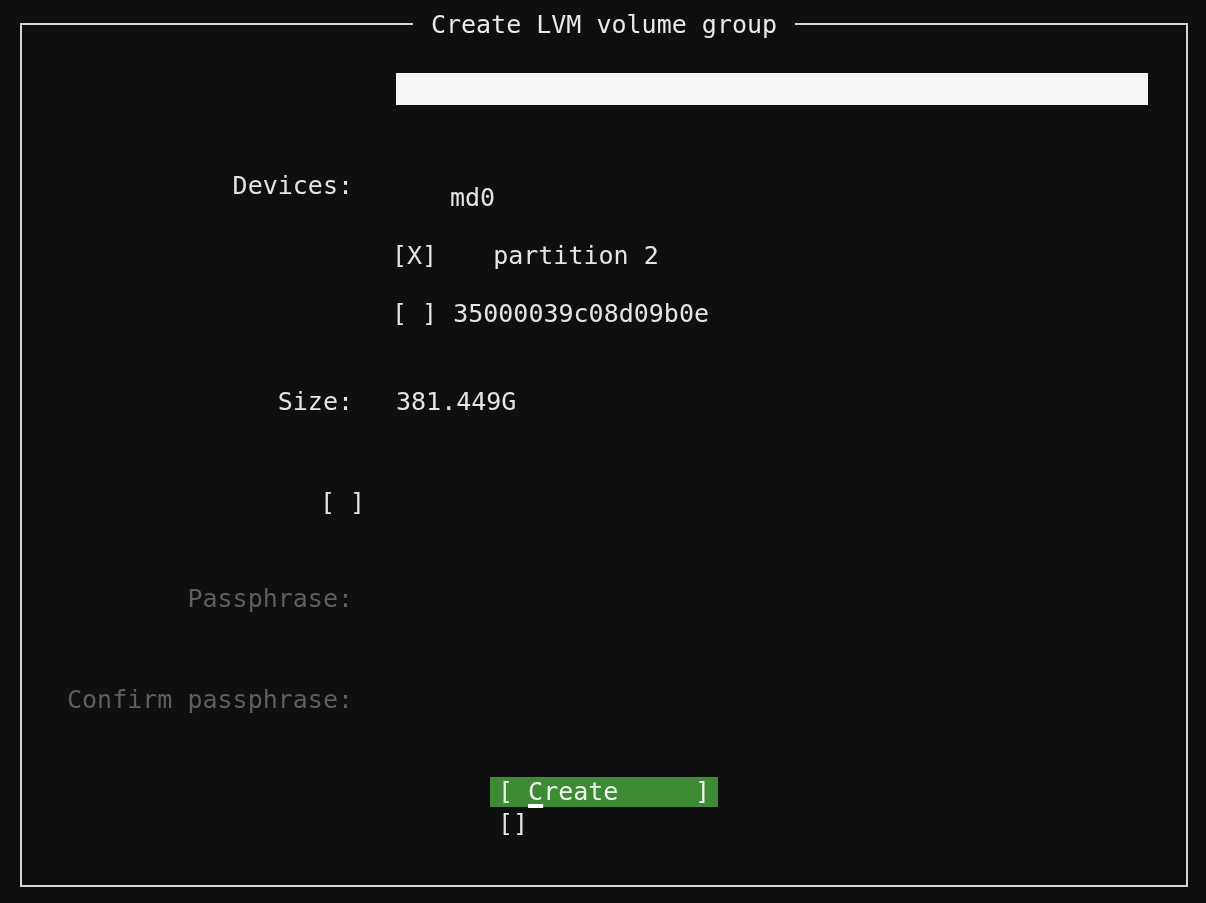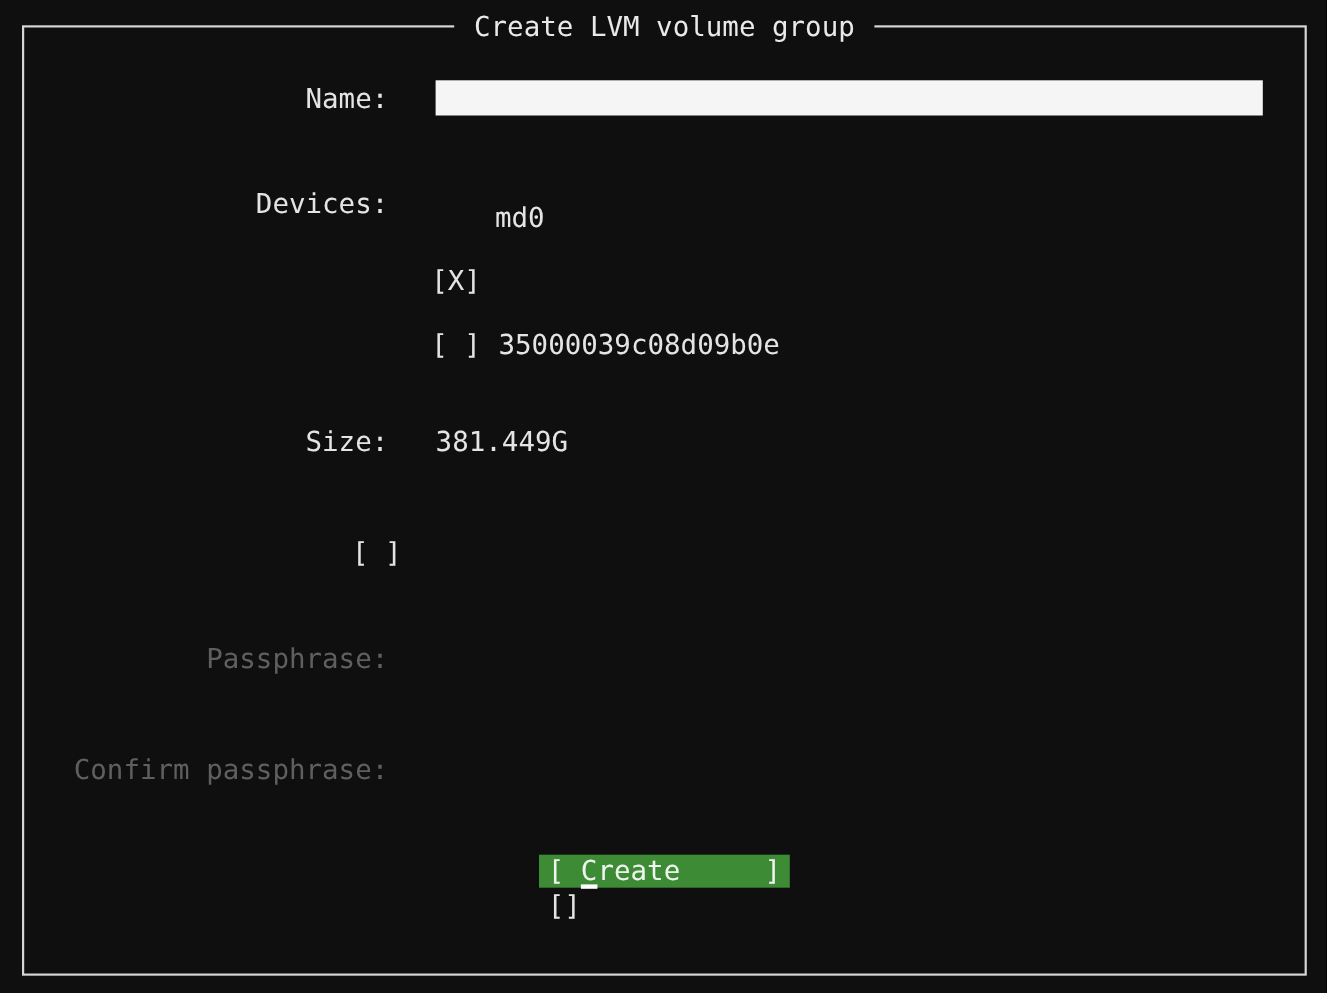--- a/index.html
+++ b/index.html
@@ -108,30 +108,30 @@
 </style>
 </head>
 <body>
 
 <div class="screen">
 
   <div class="frame"></div>
 
   <div class="title">Create LVM volume group</div>
 
-  <div class="row-label r-name">Name:</div>
   <div class="input" role="textbox">
     
   </div>
 
   <div class="row-label r-devices">Devices:</div>
   <div class="text-item" style="left:450px; top:184px;">md0</div>
 
   <div class="check-row" style="left:392px; top:242px;">
     <span class="box">[X]</span>
+    <span class="gap-lg">partition 2</span>
   </div>
 
   <div class="check-row" style="left:392px; top:300px;">
     <span class="box">[ ]</span>
     <span class="gap-sm">35000039c08d09b0e</span>
   </div>
 
   <div class="row-label r-size">Size:</div>
   <div class="text-item" style="left:396px; top:388px;">381.449G</div>
 

